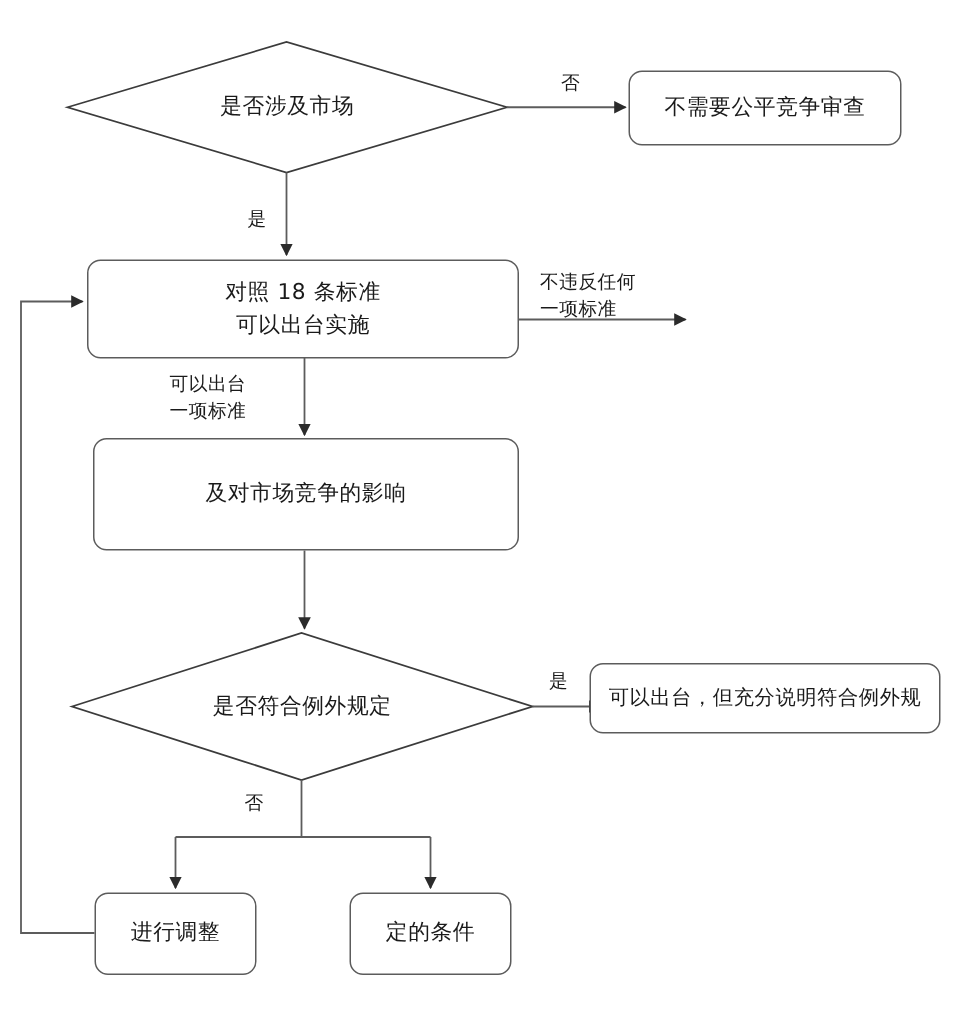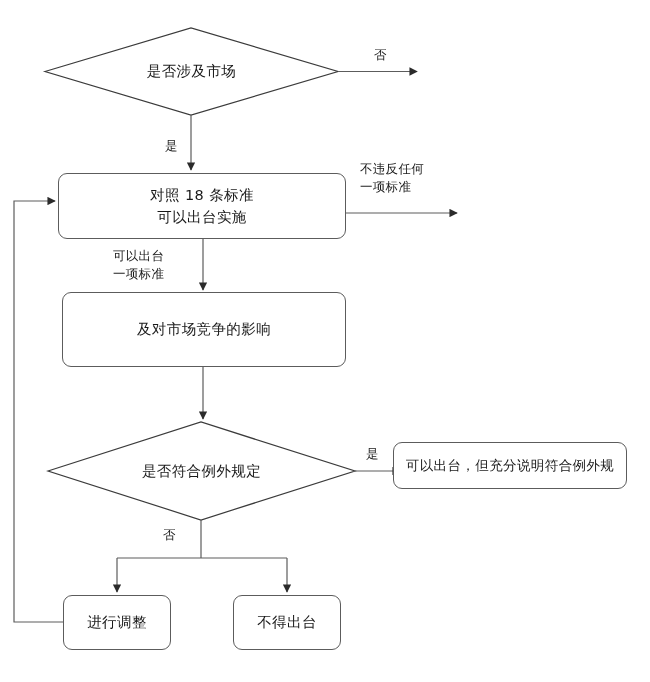--- a/index.html
+++ b/index.html
@@ -105,20 +105,25 @@
 
     <polyline points="63,622 14,622 14,201 55,201" fill="none" stroke="#5c5c5c" stroke-width="1.2" marker-end="url(#ah)"></polyline>
   </svg>
 
   <div class="node diamond" style="left:45px; top:28px; width:293px; height:87px;">
     <div class="txt">
       <div>是否涉及市场</div>
     </div>
   </div>
 
+  <div class="node proc" style="left:419px; top:47px; width:182px; height:50px;">
+    <div class="txt">
+      <div>不需要公平竞争审查</div>
+    </div>
+  </div>
 
   <div class="node proc" style="left:58px; top:173px; width:288px; height:66px;">
     <div class="txt">
       <div>对照 18 条标准</div>
       <div>可以出台实施</div>
     </div>
   </div>
 
 
   <div class="node proc" style="left:62px; top:292px; width:284px; height:75px;">
@@ -140,33 +145,33 @@
   </div>
 
   <div class="node proc" style="left:63px; top:595px; width:108px; height:55px;">
     <div class="txt">
       <div>进行调整</div>
     </div>
   </div>
 
   <div class="node proc" style="left:233px; top:595px; width:108px; height:55px;">
     <div class="txt">
-      <div>不得出台</div>
+      <div>定的条件</div>
     </div>
   </div>
 
   <div class="edge-label" style="left:374px; top:46px;">
     <span>否</span>
   </div>
 
   <div class="edge-label" style="left:165px; top:137px;">
     <span>是</span>
   </div>
 
-  <div class="edge-label two-line" style="left:360px; top:160px;">
+  <div class="edge-label two-line" style="left:360px; top:179px;">
     <div>不违反任何</div>
     <div>一项标准</div>
   </div>
 
   <div class="edge-label two-line" style="left:113px; top:247px;">
     <div>可以出台</div>
     <div>一项标准</div>
   </div>
 
   <div class="edge-label" style="left:366px; top:445px;">

